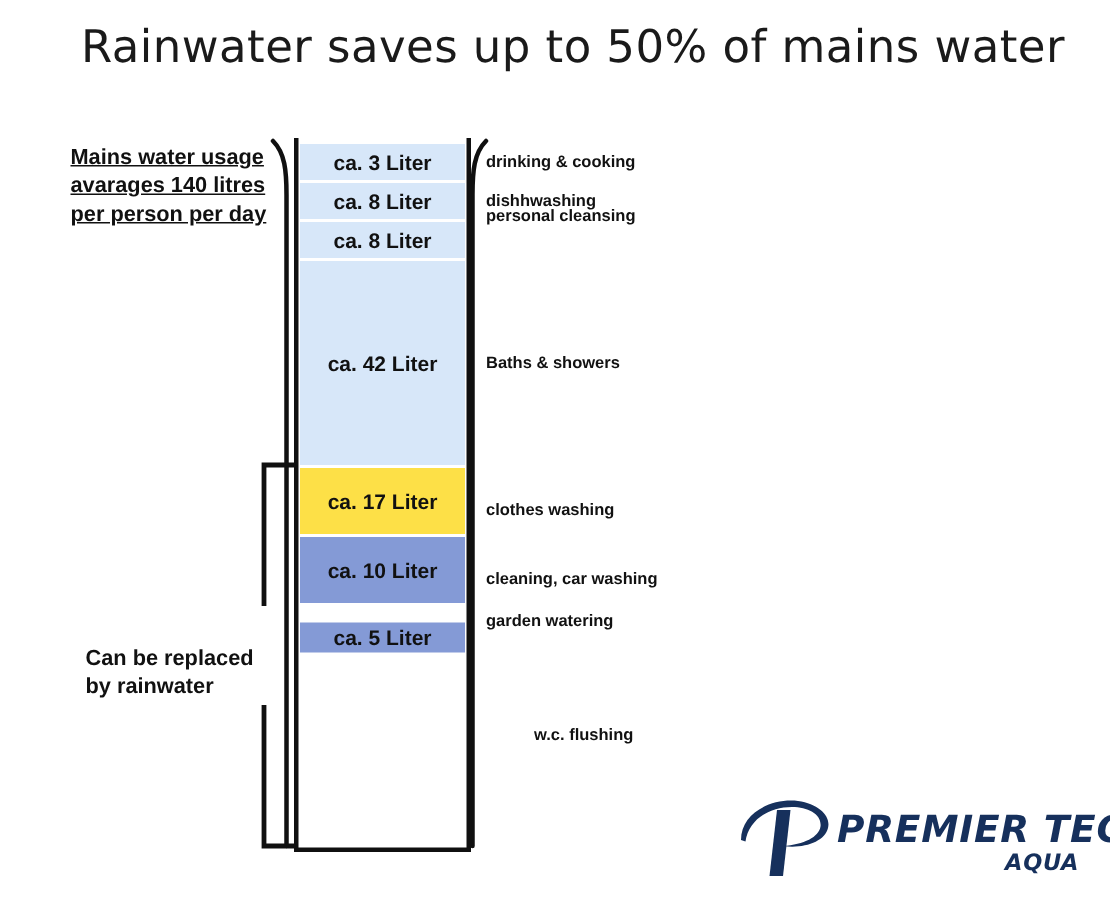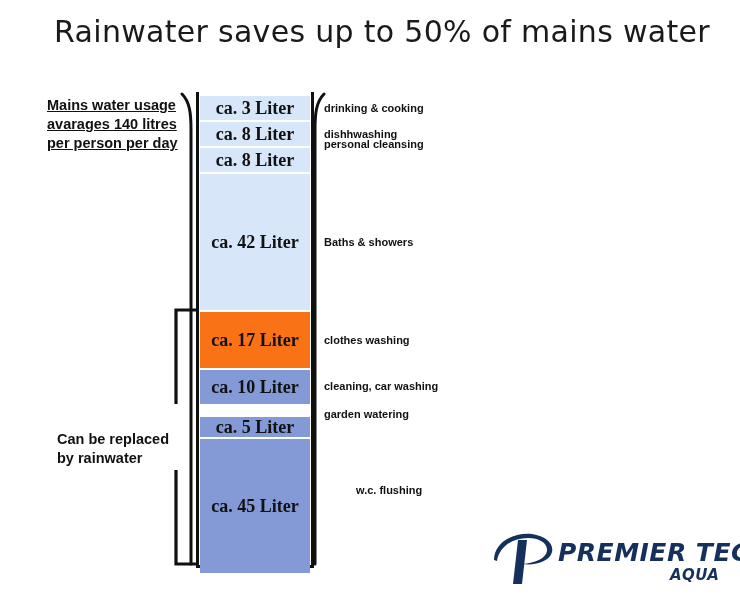--- a/index.html
+++ b/index.html
@@ -95,23 +95,23 @@
   }
   .seg {
     position: relative;
     display: flex;
     align-items: center;
     justify-content: center;
     margin-bottom: 2px;
     box-sizing: border-box;
   }
   .seg-label {
-    font-family: Liberation Serif, serif;
-    font-weight: bold;
-    font-size: 18px;
+    font-family: Liberation Sans, sans-serif;
+    font-weight: bold;
+    font-size: 14px;
     color: #111111;
     white-space: nowrap;
   }
 
   
   .cat-label {
     position: absolute;
     left: 324px;
     font-family: "Liberation Sans", sans-serif;
     font-weight: bold;
@@ -188,35 +188,32 @@
   </div>
 
   <div class="seg" style="height: 24px; background: rgb(215, 231, 249);">
     <span class="seg-label">ca. 8 Liter</span>
   </div>
 
   <div class="seg" style="height: 136px; background: rgb(215, 231, 249);">
     <span class="seg-label">ca. 42 Liter</span>
   </div>
 
-  <div class="seg" style="height: 56px; background: #f97316;">
+  <div class="seg" style="height: 44px; background: #fde047;">
     <span class="seg-label">ca. 17 Liter</span>
   </div>
 
-  <div class="seg" style="height: 34px; background: rgb(132, 154, 214);">
+  <div class="seg" style="height: 44px; background: rgb(132, 154, 214);">
     <span class="seg-label">ca. 10 Liter</span>
   </div>
 
   <div class="seg" style="height: 20px; background: rgb(132, 154, 214); margin-top: 11px;">
     <span class="seg-label">ca. 5 Liter</span>
   </div>
 
-  <div class="seg" style="height: 134px; background: rgb(132, 154, 214);">
-    <span class="seg-label">ca. 45 Liter</span>
-  </div>
 
 </div>
 
 <div class="cat-label" style="top: 108px;">drinking &amp; cooking</div>
 <div class="cat-label" style="top: 134px;">dishhwashing</div>
 <div class="cat-label" style="top: 144px;">personal cleansing</div>
 <div class="cat-label" style="top: 242px;">Baths &amp; showers</div>
 <div class="cat-label" style="top: 340px;">clothes washing</div>
 <div class="cat-label" style="top: 386px;">cleaning, car washing</div>
 <div class="cat-label" style="top: 414px;">garden watering</div>

